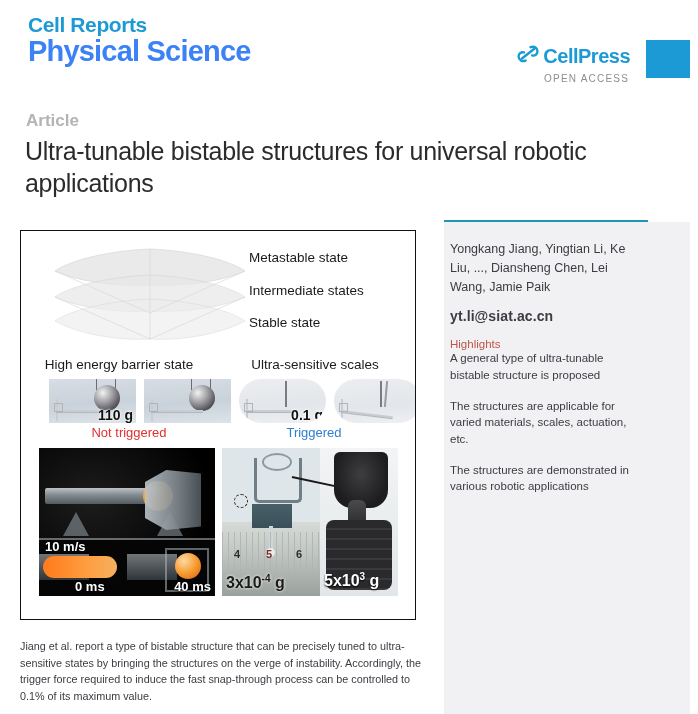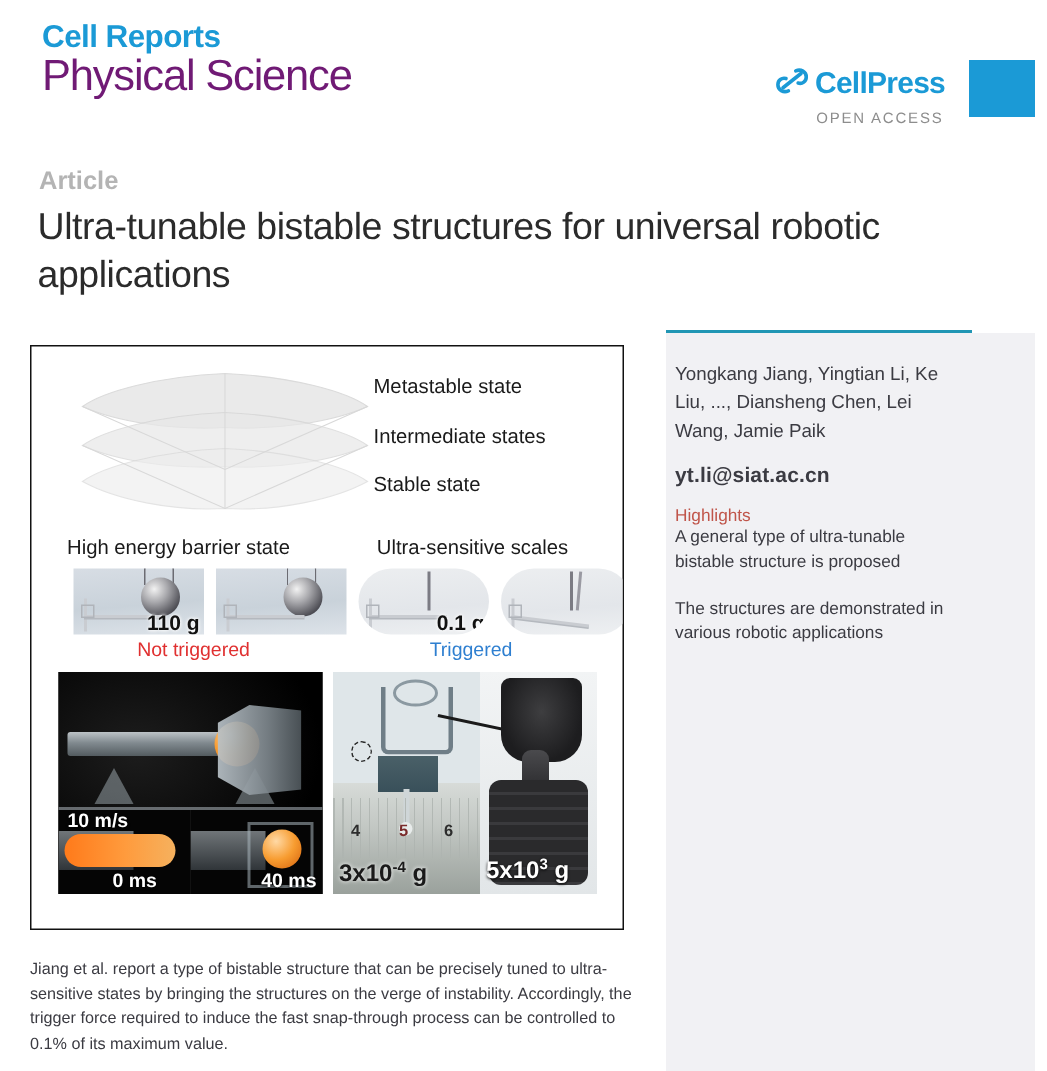--- a/index.html
+++ b/index.html
@@ -24,22 +24,22 @@
     line-height: 1;
   }
   .masthead .line1 {
     font-size: 21px;
     font-weight: bold;
     color: #1b9ad6;
     letter-spacing: -0.4px;
   }
   .masthead .line2 {
     font-size: 29px;
-    font-weight: normal;
-    color: #701a75;
+    font-weight: bold;
+    color: #3b82f6;
     letter-spacing: -0.8px;
     margin-top: 2px;
   }
 
   .cellpress {
     position: absolute;
     right: 68px;
     top: 44px;
     text-align: right;
     line-height: 1;
@@ -538,20 +538,21 @@
 <div class="kicker">Article</div>
 <div class="title">Ultra-tunable bistable structures for universal robotic applications</div>
 
 <div class="sidebar-rule"></div>
 <div class="sidebar"></div>
 <div class="sb-inner">
   <div class="authors">Yongkang Jiang, Yingtian Li, Ke Liu, ..., Diansheng Chen, Lei Wang, Jamie Paik</div>
   <div class="email">yt.li@siat.ac.cn</div>
   <div class="hl-title">Highlights</div>
   <div class="hl-item">A general type of ultra-tunable bistable structure is proposed</div>
+  <div class="hl-item">The structures are applicable for varied materials, scales, actuation, etc.</div>
   <div class="hl-item">The structures are demonstrated in various robotic applications</div>
 </div>
 
 <div class="figbox">
 
   <div class="sheets-area">
     <svg class="sheets-svg" width="210" height="112" viewBox="0 0 210 112" aria-hidden="true">
       <g fill="#e3e3e3" stroke="#cfcfcf" stroke-width="0.8">
         <path d="M105 12 C150 14 186 24 200 34 C178 44 140 50 105 48 C70 50 32 44 10 34 C24 24 60 14 105 12 Z" opacity="0.75"></path>
       </g>

